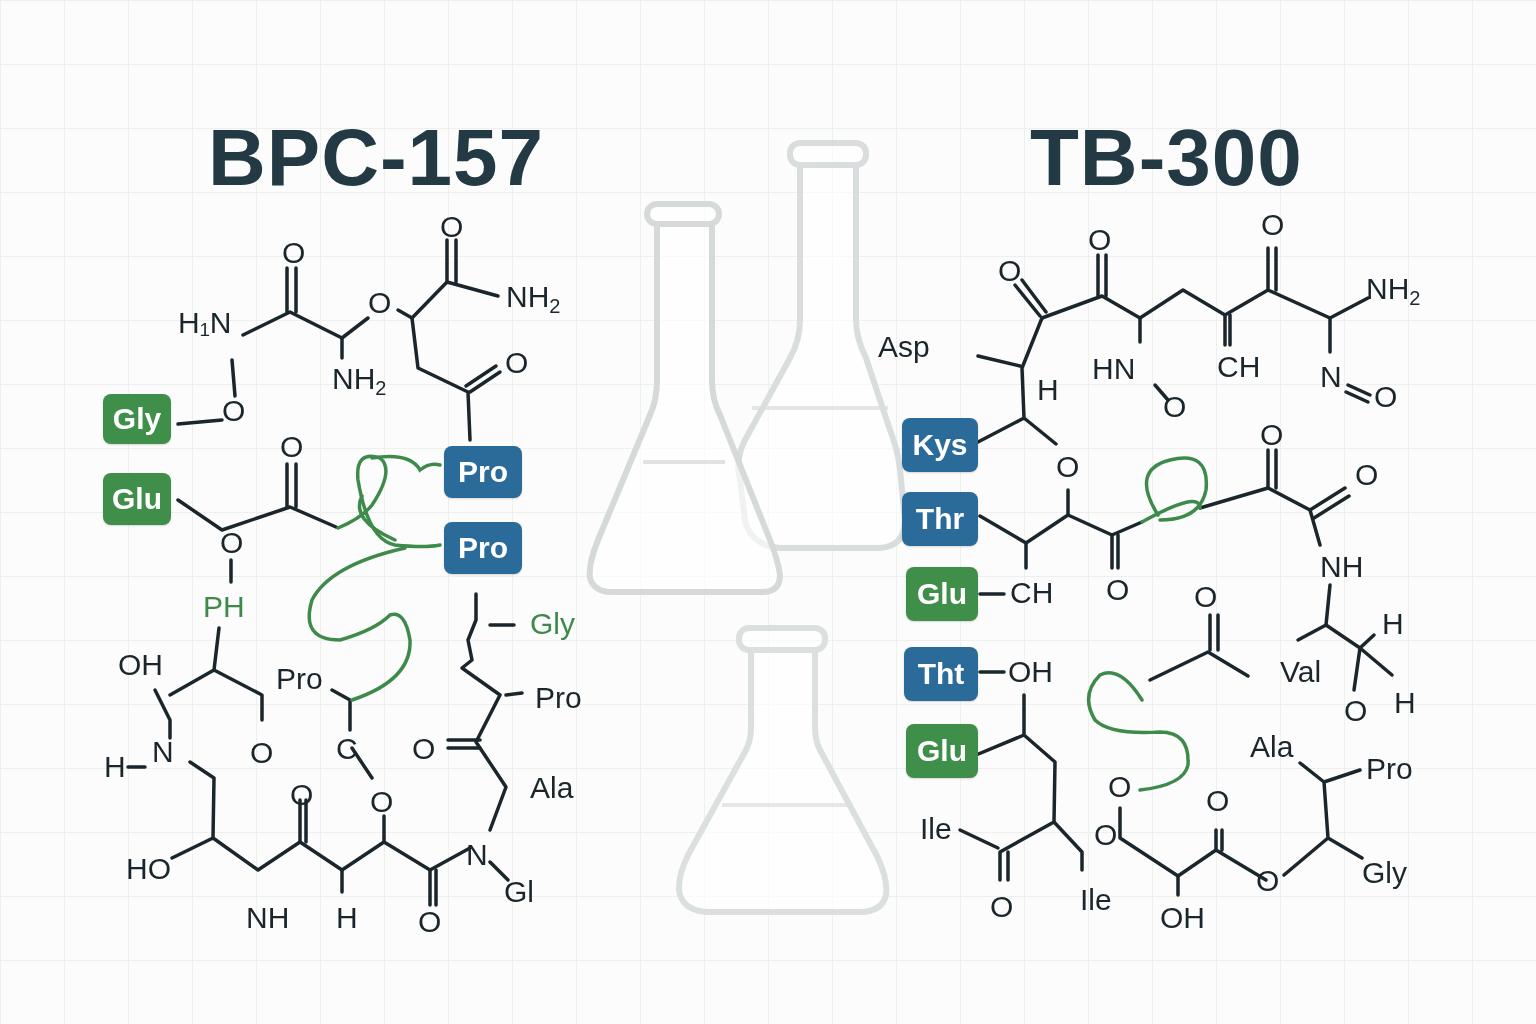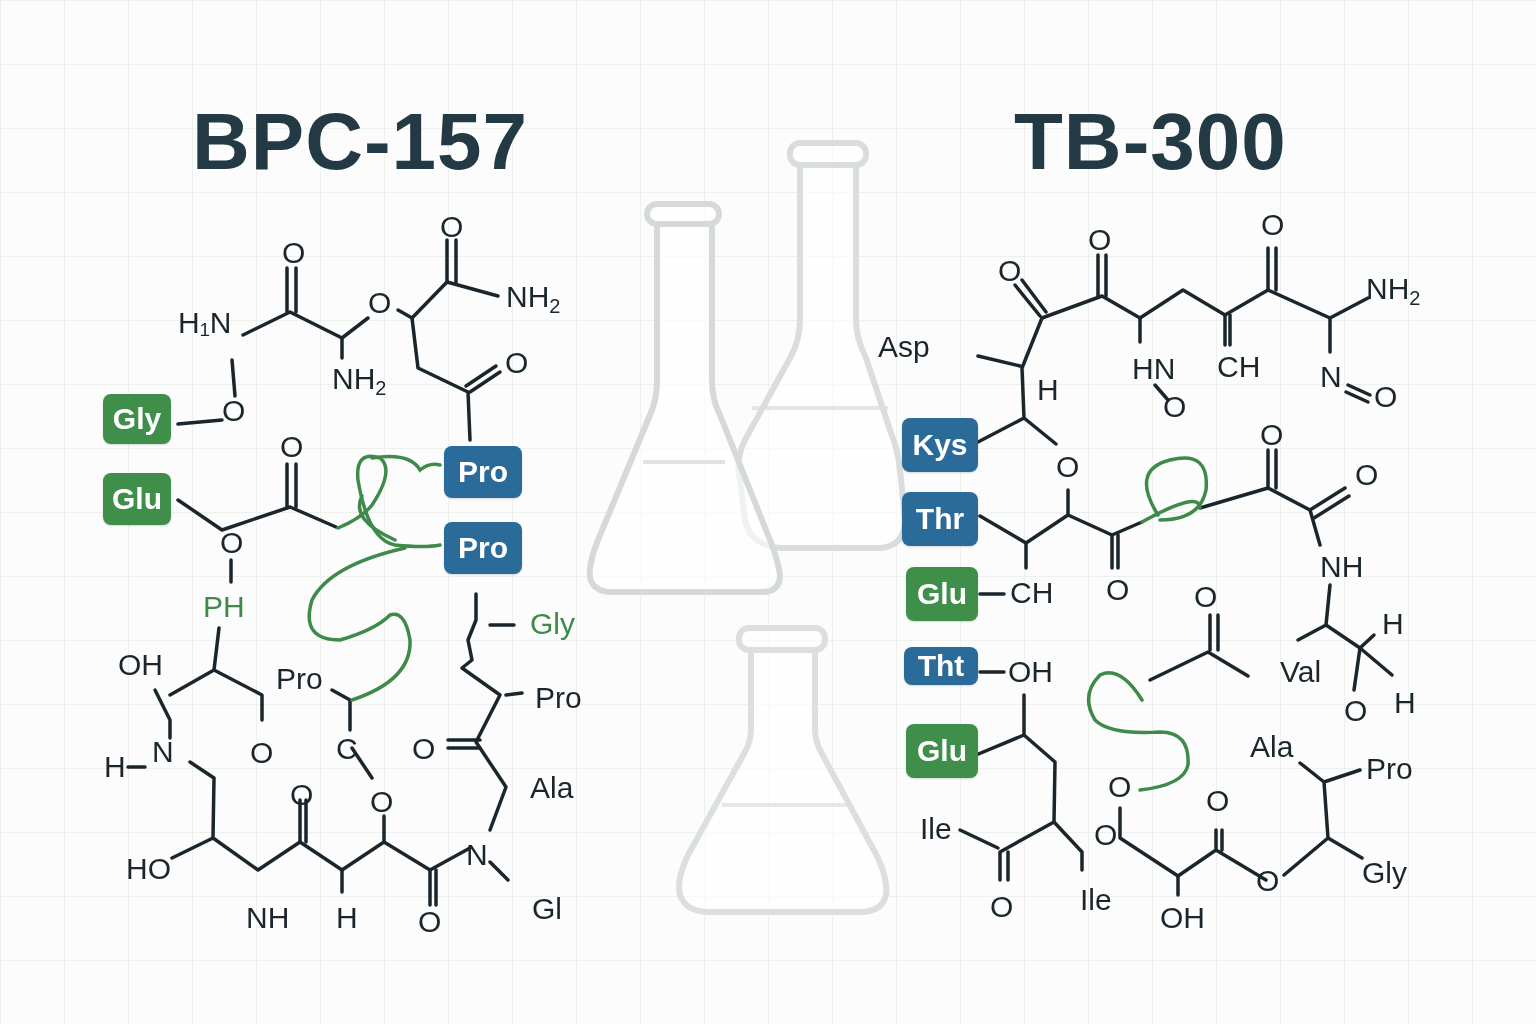--- a/index.html
+++ b/index.html
@@ -8,21 +8,21 @@
     background-color: #fbfcfb;
     background-image:
       linear-gradient(to right, #eef0ee 1px, transparent 1px),
       linear-gradient(to bottom, #eef0ee 1px, transparent 1px);
     background-size: 64px 64px;
     font-family: "Liberation Sans", "DejaVu Sans", sans-serif;
     color: #1a262c;
   }
   .title {
     position: absolute; font-weight: 700; font-size: 80px; color: #233a44;
-    letter-spacing: 1px; line-height: 1; margin: 0;
+    letter-spacing: 1px; line-height: 1; margin: 16px;
   }
   svg.layer { position: absolute; left: 0; top: 0; }
   .lbl { position: absolute; font-size: 30px; line-height: 1; white-space: nowrap; color: #1a262c; }
   .lbl.green { color: #3e8a4a; }
   .badge {
     position: absolute; border-radius: 8px; color: #fff; font-weight: 700;
     font-size: 30px; line-height: 1; display: flex; align-items: center; justify-content: center;
     box-shadow: 0 1px 2px rgba(0,0,0,0.15);
   }
   .badge.green { background: #3f8f4a; }
@@ -153,34 +153,34 @@
 <div class="lbl green" style="left:530px;top:609px;">Gly</div>
 <div class="lbl" style="left:535px;top:683px;">Pro</div>
 <div class="lbl" style="left:412px;top:734px;">O</div>
 <div class="lbl" style="left:530px;top:773px;">Ala</div>
 <div class="lbl" style="left:126px;top:854px;">HO</div>
 <div class="lbl" style="left:290px;top:780px;">O</div>
 <div class="lbl" style="left:246px;top:903px;">NH</div>
 <div class="lbl" style="left:336px;top:903px;">H</div>
 <div class="lbl" style="left:418px;top:907px;">O</div>
 <div class="lbl" style="left:466px;top:840px;">N</div>
-<div class="lbl" style="left:532px;top:877px;margin-top:17px;">Gl</div>
+<div class="lbl" style="left:504px;top:877px;">Gl</div>
 
 <div class="badge green" style="left:103px;top:394px;width:68px;height:50px;">Gly</div>
 <div class="badge green" style="left:103px;top:473px;width:68px;height:52px;">Glu</div>
 <div class="badge blue" style="left:444px;top:446px;width:78px;height:52px;">Pro</div>
 <div class="badge blue" style="left:444px;top:522px;width:78px;height:52px;">Pro</div>
 
 <div class="lbl" style="left:998px;top:256px;">O</div>
 <div class="lbl" style="left:1088px;top:225px;">O</div>
 <div class="lbl" style="left:1261px;top:210px;">O</div>
 <div class="lbl" style="left:1366px;top:274px;"><span>NH</span><sub>2</sub></div>
 <div class="lbl" style="left:878px;top:332px;">Asp</div>
 <div class="lbl" style="left:1037px;top:375px;">H</div>
-<div class="lbl" style="left:1132px;top:354px;text-align:center;">HN</div>
+<div class="lbl" style="left:1092px;top:354px;text-align:center;">HN</div>
 <div class="lbl" style="left:1163px;top:392px;">O</div>
 <div class="lbl" style="left:1217px;top:352px;">CH</div>
 <div class="lbl" style="left:1320px;top:362px;">N</div>
 <div class="lbl" style="left:1374px;top:382px;">O</div>
 <div class="lbl" style="left:1056px;top:452px;">O</div>
 <div class="lbl" style="left:1260px;top:420px;">O</div>
 <div class="lbl" style="left:1355px;top:460px;">O</div>
 <div class="lbl" style="left:1106px;top:575px;">O</div>
 <div class="lbl" style="left:1010px;top:578px;">CH</div>
 <div class="lbl" style="left:1320px;top:552px;">NH</div>
@@ -198,14 +198,14 @@
 <div class="lbl" style="left:1108px;top:772px;">O</div>
 <div class="lbl" style="left:1094px;top:820px;">O</div>
 <div class="lbl" style="left:1206px;top:786px;">O</div>
 <div class="lbl" style="left:1160px;top:903px;">OH</div>
 <div class="lbl" style="left:1256px;top:866px;">O</div>
 <div class="lbl" style="left:1362px;top:858px;">Gly</div>
 
 <div class="badge blue" style="left:902px;top:418px;width:76px;height:54px;">Kys</div>
 <div class="badge blue" style="left:902px;top:492px;width:76px;height:54px;">Thr</div>
 <div class="badge green" style="left:906px;top:567px;width:72px;height:54px;">Glu</div>
-<div class="badge blue" style="left:904px;top:647px;width:74px;height:38px;">Tht</div>
+<div class="badge blue" style="left:904px;top:647px;width:74px;height:54px;">Tht</div>
 <div class="badge green" style="left:906px;top:724px;width:72px;height:54px;">Glu</div>
 
 </body></html>

